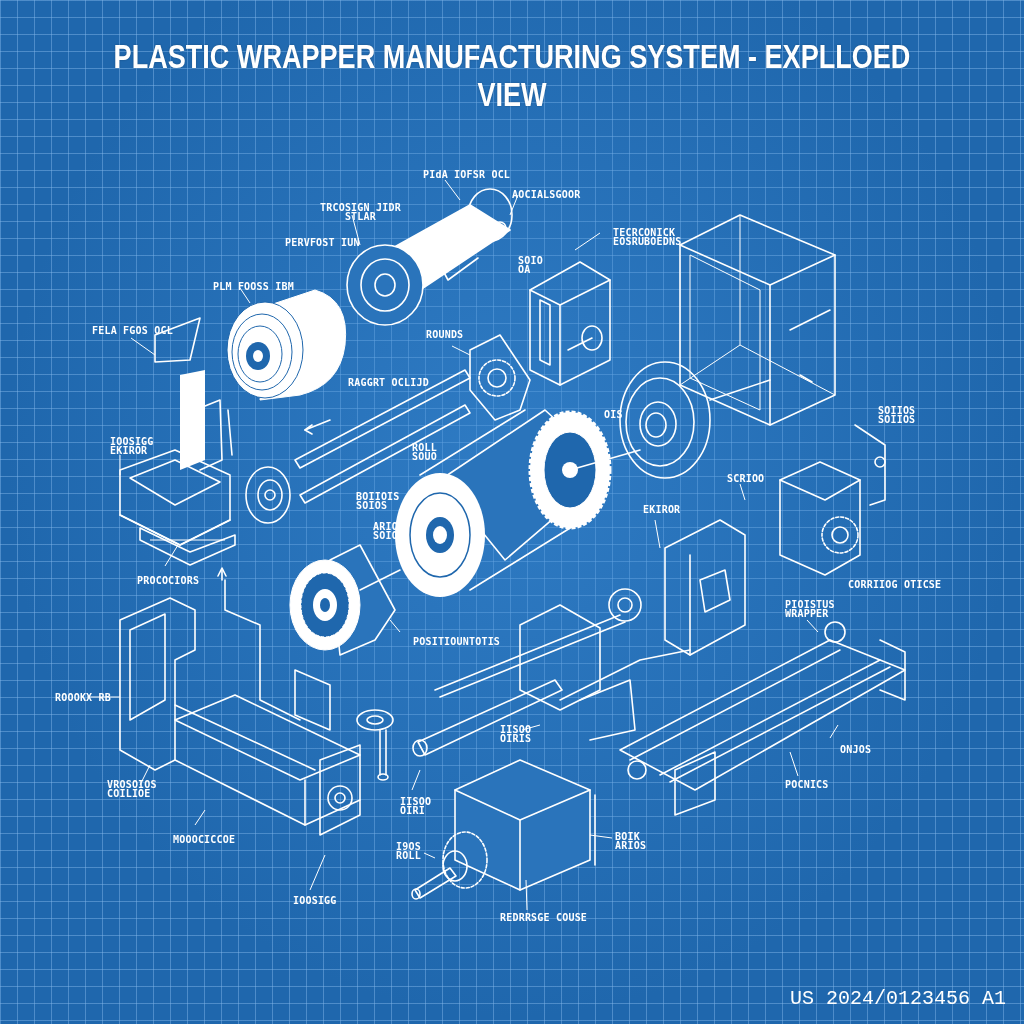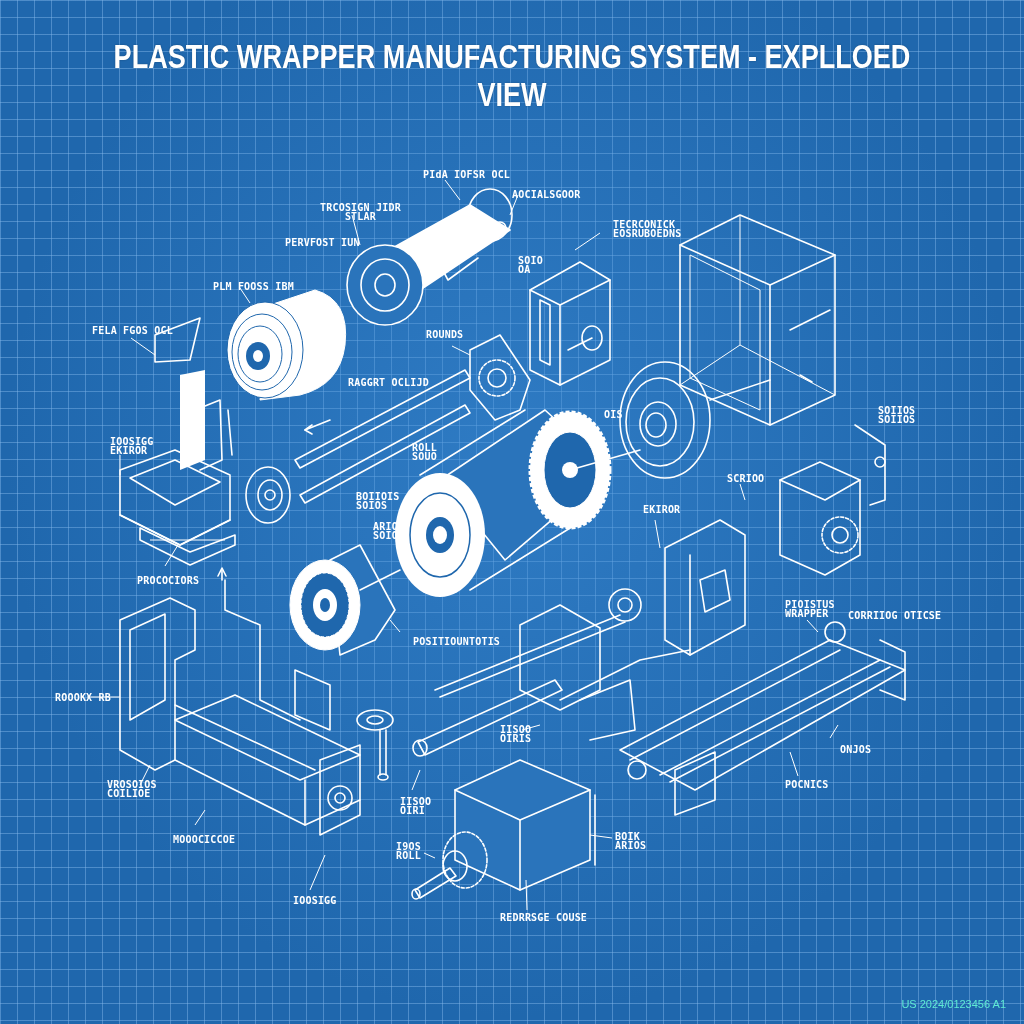--- a/index.html
+++ b/index.html
@@ -15,22 +15,22 @@
     background-size: 100% 100%, 17px 17px, 17px 17px, 17px 17px, 17px 17px;
     font-family: "Liberation Sans", sans-serif;
   }
   .title {
     position: absolute; top: 38px; left: 0; width: 1024px; text-align: center;
     color: #ffffff; font-family: "Liberation Sans", sans-serif; font-weight: bold;
     font-size: 33px; letter-spacing: 0px; transform: scaleX(0.82); transform-origin: 50% 50%;
     text-shadow: 0 0 2px rgba(0,0,0,0.3);
   }
   .patent {
-    position: absolute; right: 18px; bottom: 14px; color: #5eead4;
-    font-family: Liberation Sans, sans-serif; font-size: 11px;
+    position: absolute; right: 18px; bottom: 14px; color: #ffffff;
+    font-family: Liberation Mono, monospace; font-size: 20px;
   }
   .label {
     position: absolute; color: #ffffff; font-family: "DejaVu Sans Mono", monospace;
     font-size: 10px; line-height: 9px; font-weight: bold; white-space: pre; letter-spacing: 0.2px;
   }
   svg.drawing { position: absolute; left: 0; top: 0; }
   .w { stroke: #ffffff; fill: none; stroke-width: 1.6; stroke-linejoin: round; stroke-linecap: round; }
   .wt { stroke: #ffffff; fill: none; stroke-width: 1; }
   .lead { stroke: #ffffff; stroke-width: 1; fill: none; }
 </style>
@@ -250,21 +250,21 @@
     <line class="lead" x1="798" y1="776" x2="790" y2="752"></line>
     <line class="lead" x1="807" y1="620" x2="818" y2="632"></line>
   </g>
 </svg>
 
 <div class="label" style="left:423px;top:170px">PIdA IOFSR OCL</div>
 <div class="label" style="left:320px;top:203px">TRCOSIGN JIDR
     STLAR</div>
 <div class="label" style="left:285px;top:238px">PERVFOST IUN</div>
 <div class="label" style="left:512px;top:190px">AOCIALSGOOR</div>
-<div class="label" style="left:613px;top:220px">TECRCONICK
+<div class="label" style="left:613px;top:228px">TECRCONICK
 EOSRUBOEDNS</div>
 <div class="label" style="left:518px;top:256px">SOIO
 OA</div>
 <div class="label" style="left:213px;top:282px">PLM FOOSS IBM</div>
 <div class="label" style="left:92px;top:326px">FELA FGOS OCL</div>
 <div class="label" style="left:426px;top:330px">ROUNDS</div>
 <div class="label" style="left:348px;top:378px">RAGGRT OCLIJD</div>
 <div class="label" style="left:412px;top:443px">ROLL
 SOUO</div>
 <div class="label" style="left:110px;top:437px">IOOSIGG
@@ -273,21 +273,21 @@
 <div class="label" style="left:878px;top:406px">SOIIOS
 SOIIOS</div>
 <div class="label" style="left:356px;top:492px">BOIIOIS
 SOIOS</div>
 <div class="label" style="left:373px;top:522px">ARIOS
 SOIOS</div>
 <div class="label" style="left:727px;top:474px">SCRIOO</div>
 <div class="label" style="left:643px;top:505px">EKIROR</div>
 <div class="label" style="left:137px;top:576px">PROCOCIORS</div>
 <div class="label" style="left:413px;top:637px">POSITIOUNTOTIS</div>
-<div class="label" style="left:848px;top:611px">CORRIIOG OTICSE</div>
+<div class="label" style="left:848px;top:580px">CORRIIOG OTICSE</div>
 <div class="label" style="left:785px;top:600px">PIOISTUS
 WRAPPER</div>
 <div class="label" style="left:55px;top:693px">ROOOKX RB</div>
 <div class="label" style="left:107px;top:780px">VROSOIOS
 COILIOE</div>
 <div class="label" style="left:173px;top:835px">MOOOCICCOE</div>
 <div class="label" style="left:293px;top:896px">IOOSIGG</div>
 <div class="label" style="left:500px;top:725px">IISOO
 OIRIS</div>
 <div class="label" style="left:400px;top:797px">IISOO

